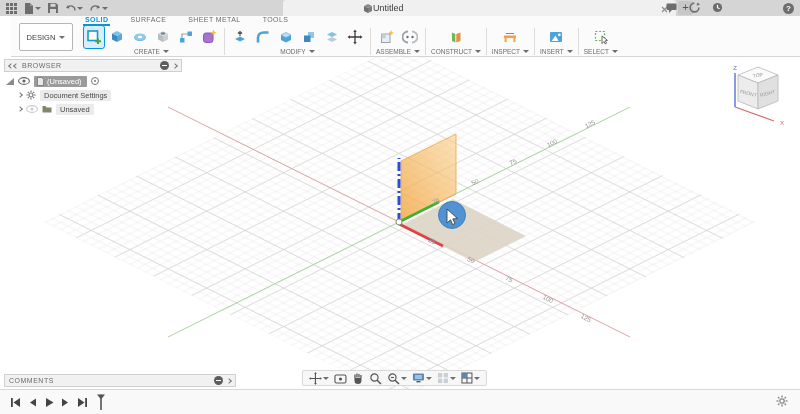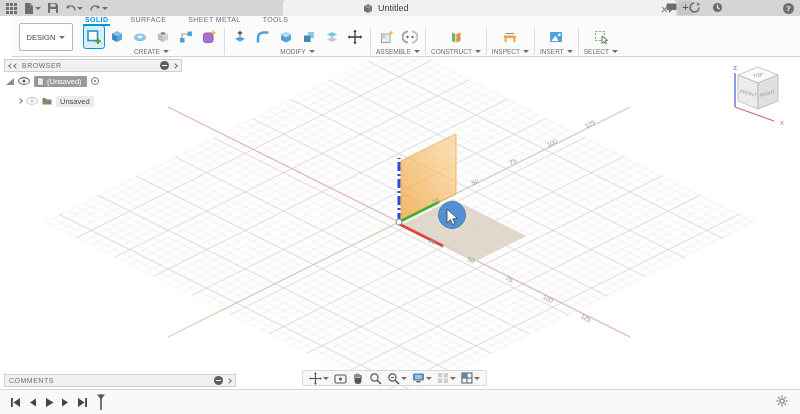--- a/index.html
+++ b/index.html
@@ -9,21 +9,21 @@
 
   
   .titlebar { position:absolute; left:0; top:0; width:800px; height:16px;
     background:#d5d5d5; display:flex; align-items:center; }
   .qat { display:flex; align-items:center; gap:7px; padding-left:6px; }
   .qat .tb-btn { display:flex; align-items:center; gap:1px; }
   .caret { width:0; height:0; border-left:3px solid transparent; border-right:3px solid transparent;
     border-top:3px solid #6d6d6d; display:inline-block; }
   .doc-tab { position:absolute; left:283px; top:0; width:393px; height:16px; background:#f0f0f0;
     border-radius:3px 3px 0 0; display:flex; align-items:center; }
-  .doc-title-wrap { display:flex; align-items:center; gap:5px; margin-left:80px; }
+  .doc-title-wrap { display:flex; align-items:center; gap:0; margin-left:80px; }
   .doc-title { font-size:9px; color:#3c3c3c; }
   .tab-close { margin-left:auto; margin-right:8px; }
   .new-tab { position:absolute; left:678px; top:1px; width:15px; height:14px; background:#c7c7c7;
     border-radius:2px; font-size:11px; color:#555; text-align:center; line-height:13px; }
   .tb-right { position:absolute; right:6px; top:0; height:16px; display:flex; align-items:center; gap:12px; }
   .help-circle { width:11px; height:11px; border-radius:50%; background:#6d6d6d; color:#fff;
     font-size:8px; font-weight:bold; text-align:center; line-height:11px; }
 
   
   .toolbar { position:absolute; left:11px; top:16px; width:800px; height:41px; background:#fbfbfb;
@@ -58,21 +58,21 @@
   .panel-title { font-size:7px; letter-spacing:.5px; color:#6b6b6b; flex:1; }
   .chev-right { width:4px; height:4px; border-right:1.2px solid #777; border-top:1.2px solid #777;
     transform:rotate(45deg); display:inline-block; }
   .chev-left { width:4px; height:4px; border-left:1.2px solid #777; border-bottom:1.2px solid #777;
     transform:rotate(45deg); display:inline-block; }
   .dark-dot { width:9px; height:9px; border-radius:50%; background:#5d5d5d; position:relative; }
   .dark-dot::after { content:""; position:absolute; left:2px; top:4px; width:5px; height:1.4px; background:#fff; }
 
   .browser-panel { left:4px; top:2px; width:178px; border:none; background:transparent; }
   .browser-panel .panel-header { border:1px solid #cfcfcf; }
-  .tree { padding:3px 0 0 2px; display:flex; flex-direction:column; gap:8px; }
+  .tree { padding:3px 0 0 2px; display:flex; flex-direction:column; gap:2px; }
   .tree-row { display:flex; align-items:center; gap:4px; height:12px; }
   .tree-label { font-size:7.5px; color:#4a4a4a; background:#ebebeb; padding:1px 4px; border-radius:1px; }
   .root-chip { display:flex; align-items:center; gap:3px; background:#9b9b9b; color:#fff;
     font-size:7.5px; padding:1px 5px 1px 3px; border-radius:1px; }
   .radio-icon { width:8px; height:8px; border:1.2px solid #777; border-radius:50%; position:relative; }
   .radio-icon::after { content:""; position:absolute; left:2px; top:2px; width:2.4px; height:2.4px;
     border-radius:50%; background:#777; }
   .wedge { width:0; height:0; border-bottom:7px solid #8b8b8b; border-left:8px solid transparent; }
   .indent { width:8px; }
 
@@ -489,20 +489,38 @@
             <svg width="7" height="9" viewBox="0 0 7 9">
               <path d="M0.5,0.5 h4 l2,2 v6 h-6 z" fill="#e8e8e8" stroke="#777" stroke-width="0.8"></path>
             </svg>
             <span>(Unsaved)</span>
           </span>
           <span class="radio-icon"></span>
         </div>
         <div class="tree-row">
           <span class="indent"></span>
           <span class="chev-right"></span>
+          <svg width="10" height="10" viewBox="0 0 10 10">
+            <circle cx="5" cy="5" r="2" fill="none" stroke="#777" stroke-width="1.2"></circle>
+            <g stroke="#777" stroke-width="1.2">
+                <line x1="5" y1="0.4" x2="5" y2="2"></line>
+                <line x1="5" y1="8" x2="5" y2="9.6"></line>
+                <line x1="0.4" y1="5" x2="2" y2="5"></line>
+                <line x1="8" y1="5" x2="9.6" y2="5"></line>
+                <line x1="1.8" y1="1.8" x2="2.9" y2="2.9"></line>
+                <line x1="7.1" y1="7.1" x2="8.2" y2="8.2"></line>
+                <line x1="8.2" y1="1.8" x2="7.1" y2="2.9"></line>
+                <line x1="2.9" y1="7.1" x2="1.8" y2="8.2"></line>
+              </g>
+          </svg>
+          <span class="tree-label">Document Settings</span>
+        </div>
+        <div class="tree-row">
+          <span class="indent"></span>
+          <span class="chev-right"></span>
           <svg width="12" height="8" viewBox="0 0 12 8" style="opacity:.35">
             <ellipse cx="6" cy="4" rx="5.4" ry="3.4" fill="none" stroke="#666" stroke-width="1.1"></ellipse>
               <circle cx="6" cy="4" r="1.6" fill="#666"></circle>
           </svg>
           <svg width="10" height="8" viewBox="0 0 10 8">
             <path d="M0.5,1 h3 l1,1.4 h5 v5 h-9 z" fill="#84846f"></path>
           </svg>
           <span class="tree-label">Unsaved</span>
         </div>
       </div>

